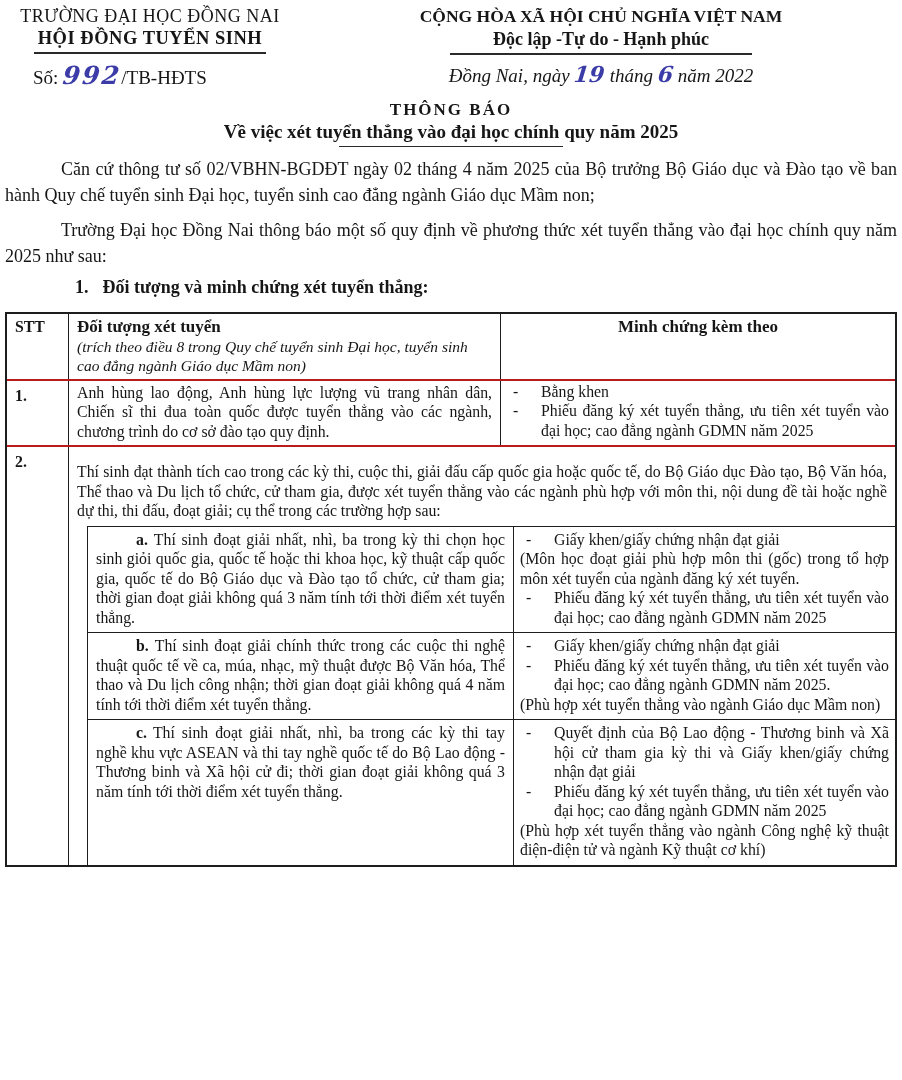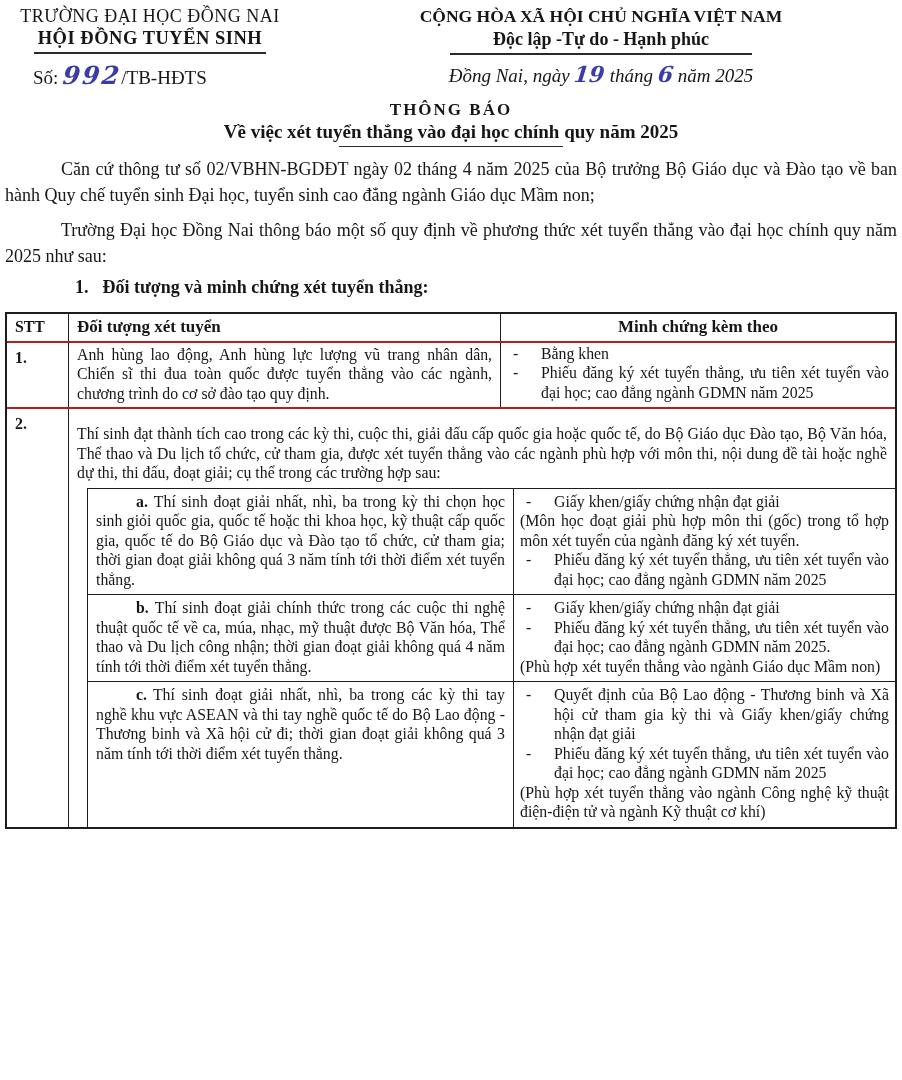--- a/index.html
+++ b/index.html
@@ -94,41 +94,42 @@
     </div>
     <div class="m-right">
       <div class="nat1">CỘNG HÒA XÃ HỘI CHỦ NGHĨA VIỆT NAM</div>
       <div class="nat2">Độc lập -Tự do - Hạnh phúc</div>
       <div class="rule-nat"></div>
       <div class="dateline">
         <span>Đồng Nai, ngày</span>
         <span class="hand">19</span>
         <span>tháng</span>
         <span class="hand">6</span>
-        <span>năm 2025</span>
+        <span>năm 2022</span>
       </div>
     </div>
   </div>
 
   <div class="title">THÔNG BÁO</div>
   <div class="subtitle">Về việc xét tuyển thẳng vào đại học chính quy năm 2025</div>
   <div class="rule-sub"></div>
 
   <p class="para">Căn cứ thông tư số 02/VBHN-BGDĐT ngày 02 tháng 4 năm 2025 của Bộ trưởng Bộ Giáo dục và Đào tạo về ban hành Quy chế tuyển sinh Đại học, tuyển sinh cao đẳng ngành Giáo dục Mầm non;</p>
   <p class="para">Trường Đại học Đồng Nai thông báo một số quy định về phương thức xét tuyển thẳng vào đại học chính quy năm 2025 như sau:</p>
   <p class="sec-heading">
     <span class="num">1.</span><span>Đối tượng và minh chứng xét tuyển thẳng:</span>
   </p>
 
   <div class="tbl">
 
     <div class="trow hdr">
       <div class="c-stt">STT</div>
       <div class="c-subj">
         <div class="hdr-title">Đối tượng xét tuyển</div>
+        <div class="hdr-note">(trích theo điều 8 trong Quy chế tuyển sinh Đại học, tuyển sinh cao đẳng ngành Giáo dục Mầm non)</div>
       </div>
       <div class="c-ev">Minh chứng kèm theo</div>
     </div>
 
     <div class="trow">
       <div class="c-stt">1.</div>
       <div class="c-subj just">Anh hùng lao động, Anh hùng lực lượng vũ trang nhân dân, Chiến sĩ thi đua toàn quốc được tuyển thẳng vào các ngành, chương trình do cơ sở đào tạo quy định.</div>
       <div class="c-ev">
         <div class="ev-item">
           <span class="ev-dash"></span>

